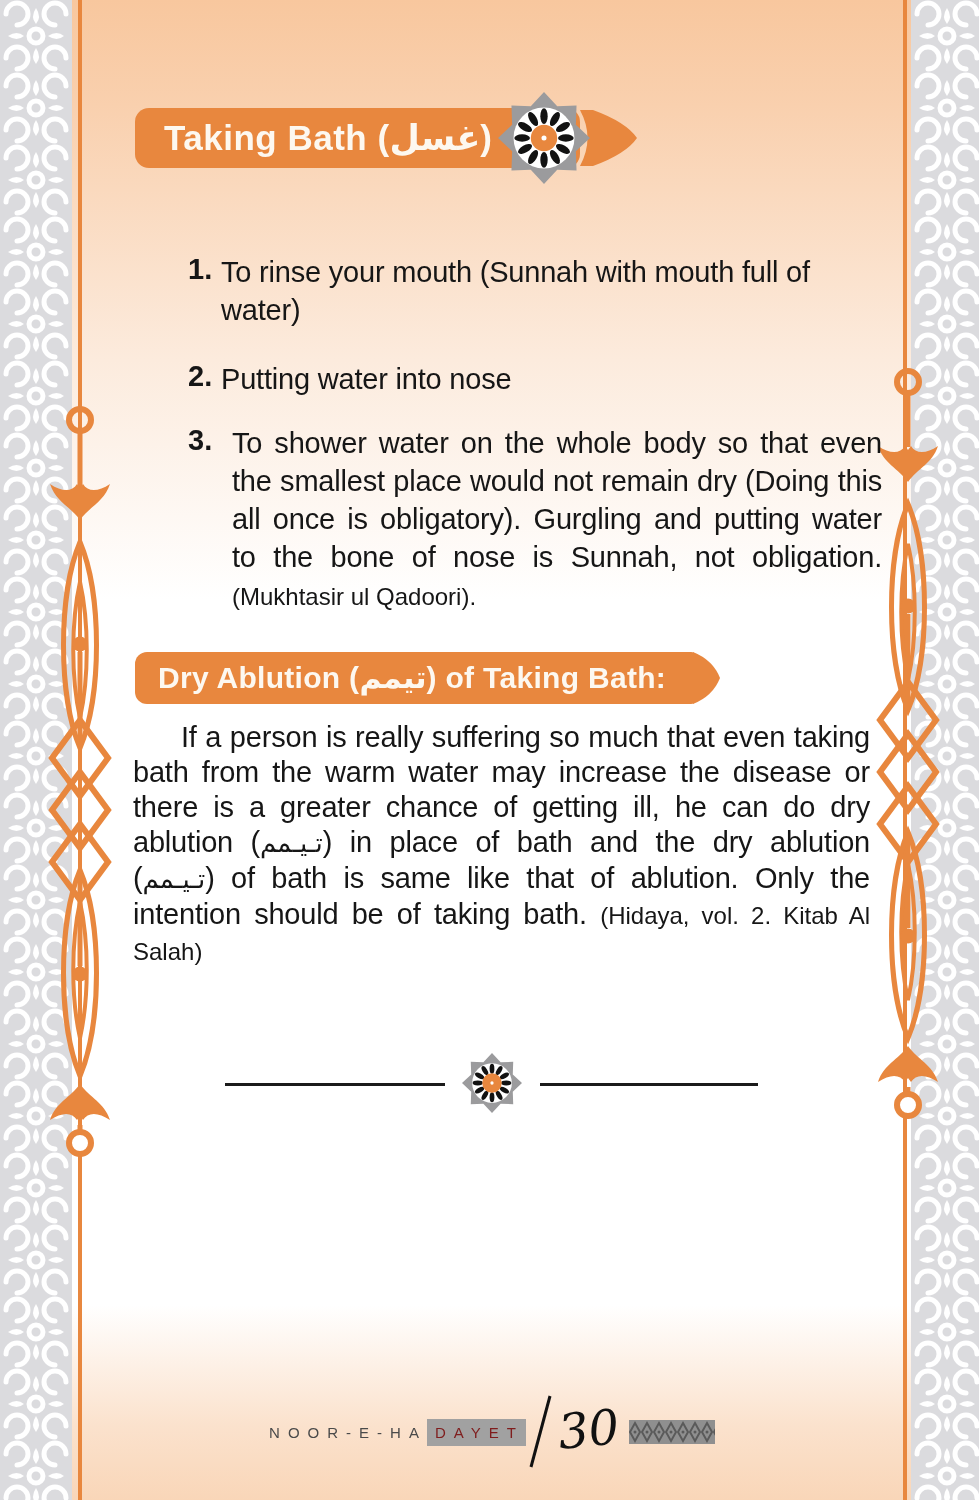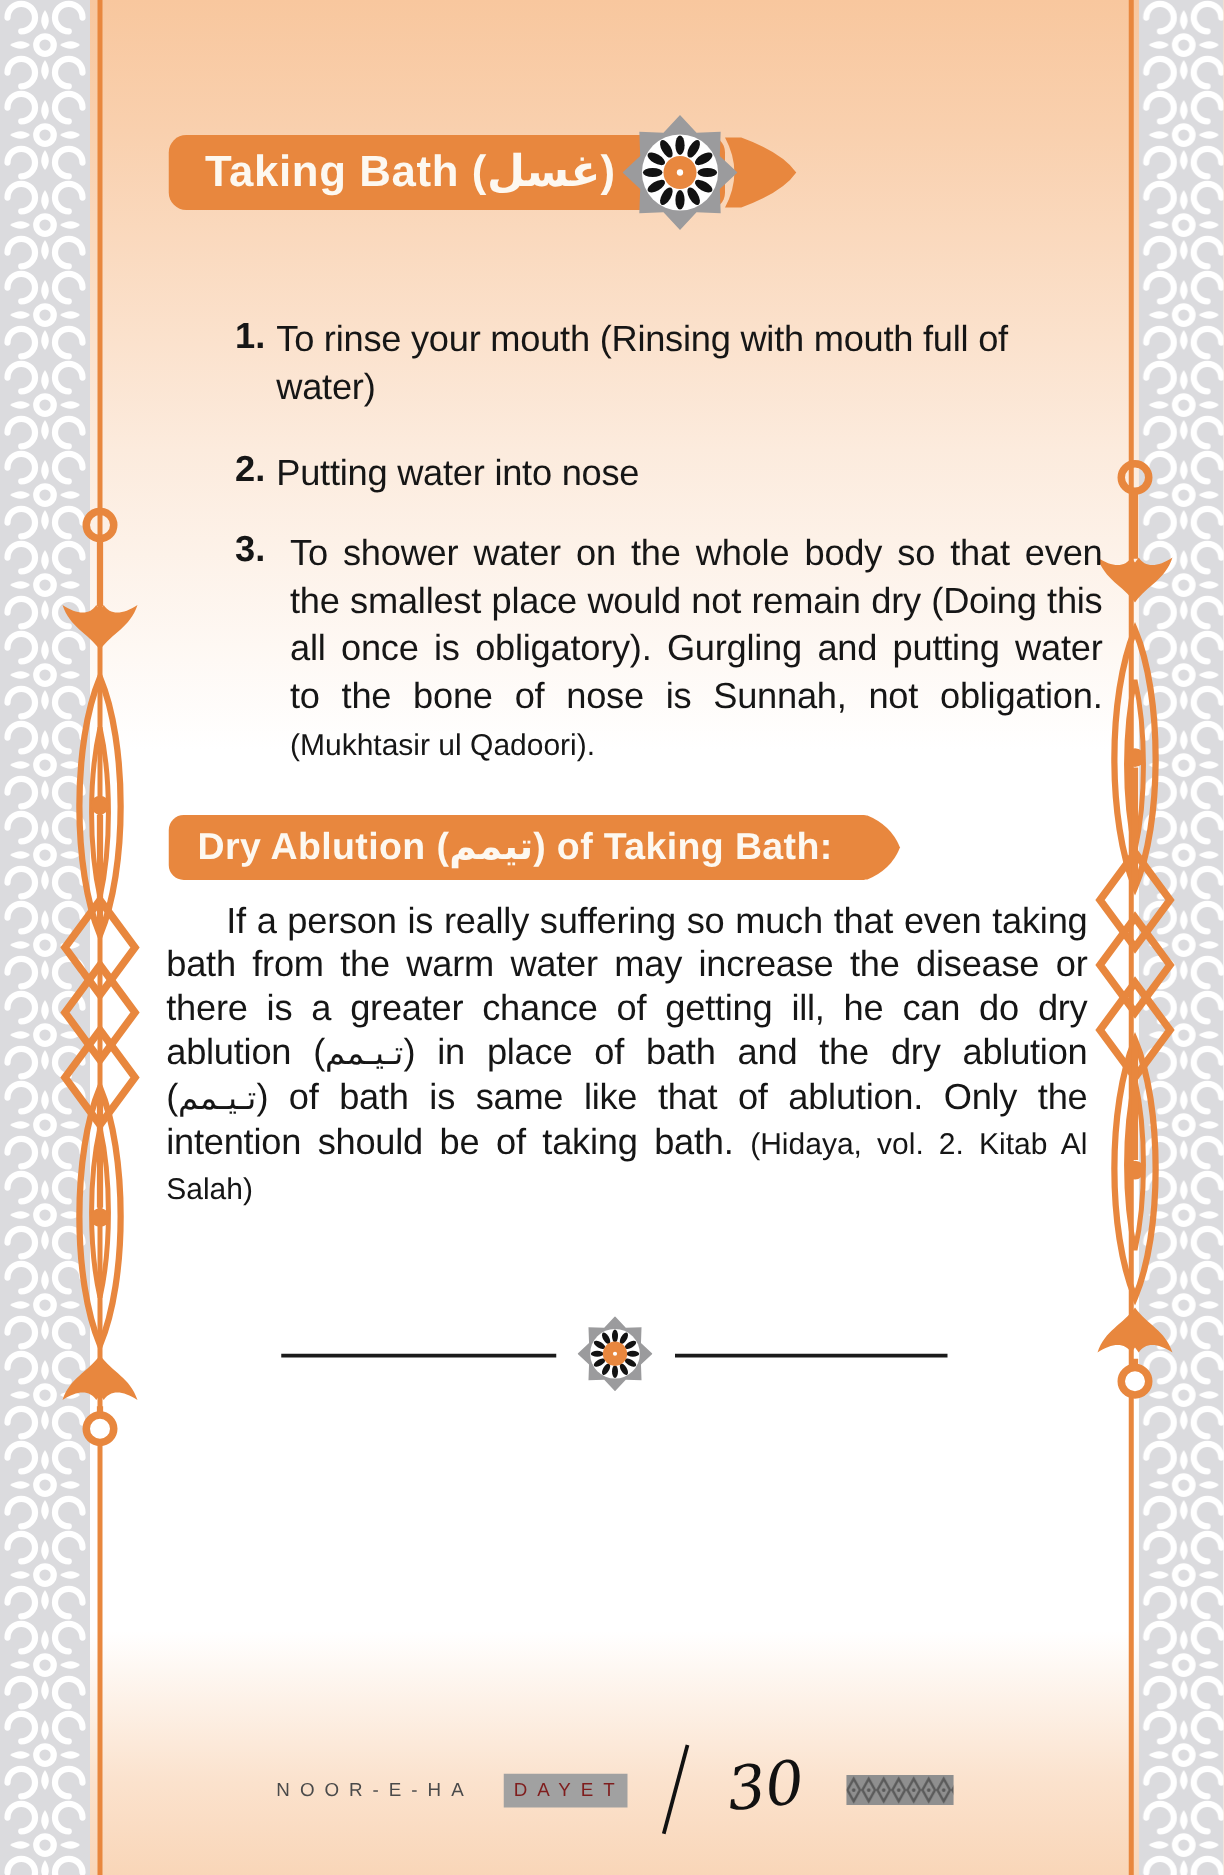--- a/index.html
+++ b/index.html
@@ -50,21 +50,21 @@
   }
   .ar{font-family:"DejaVu Sans",sans-serif;direction:rtl;unicode-bidi:isolate;font-size:26px;}
 
   .divider-line{position:absolute;top:1083px;height:3px;background:#1b1b1b;}
   .divline-l{left:225px;width:220px;}
   .divline-r{left:540px;width:218px;}
   .medallion-divider{position:absolute;left:462px;top:1053px;}
 
   .footer{
     position:absolute;left:80px;top:1392px;width:824px;height:80px;
-    display:flex;align-items:center;justify-content:center;gap:24px;
+    display:flex;align-items:center;justify-content:center;
   }
   .brand{font-size:15px;font-weight:500;color:#4a4a4a;letter-spacing:8px;white-space:nowrap;}
   .brand-box{background:#a1a1a1;color:#7f1d1d;padding:5px 2px 5px 8px;}
   .slash-svg{margin:0 2px 0 0;}
   .pagenum{
     font-family:"DejaVu Serif",serif;font-style:italic;font-size:48px;color:#111;
     transform:rotate(-6deg);margin:0 10px 6px 2px;
   }
 </style>
 </head>
@@ -189,21 +189,21 @@
       <ellipse cx="56.5" cy="30.5" rx="3.2" ry="6.8" transform="rotate(60 56.5 30.5)"></ellipse>
     </g>
     <circle cx="40" cy="40" r="11.5" fill="#e8873e"></circle>
     <circle cx="40" cy="40" r="2.2" fill="#ffffff"></circle>
   </svg>
   <div class="banner1-text">Taking Bath (غسل)</div>
 
 
   <div class="list-item li-1">
     <span class="li-num">1.</span>
-    <div class="li-text">To rinse your mouth (Rinsing with mouth full of water)</div>
+    <div class="li-text">To rinse your mouth (Sunnah with mouth full of water)</div>
   </div>
   <div class="list-item li-2">
     <span class="li-num">2.</span>
     <div class="li-text">Putting water into nose</div>
   </div>
   <div class="list-item li-3">
     <span class="li-num">3.</span>
     <div class="li-text"><span>To shower water on the whole body so that even the smallest place would not remain dry (Doing this all once is obligatory). Gurgling and putting water to the bone of nose is Sunnah, not obligation. </span><span class="cite">(Mukhtasir ul Qadoori).</span></div>
   </div>
 

